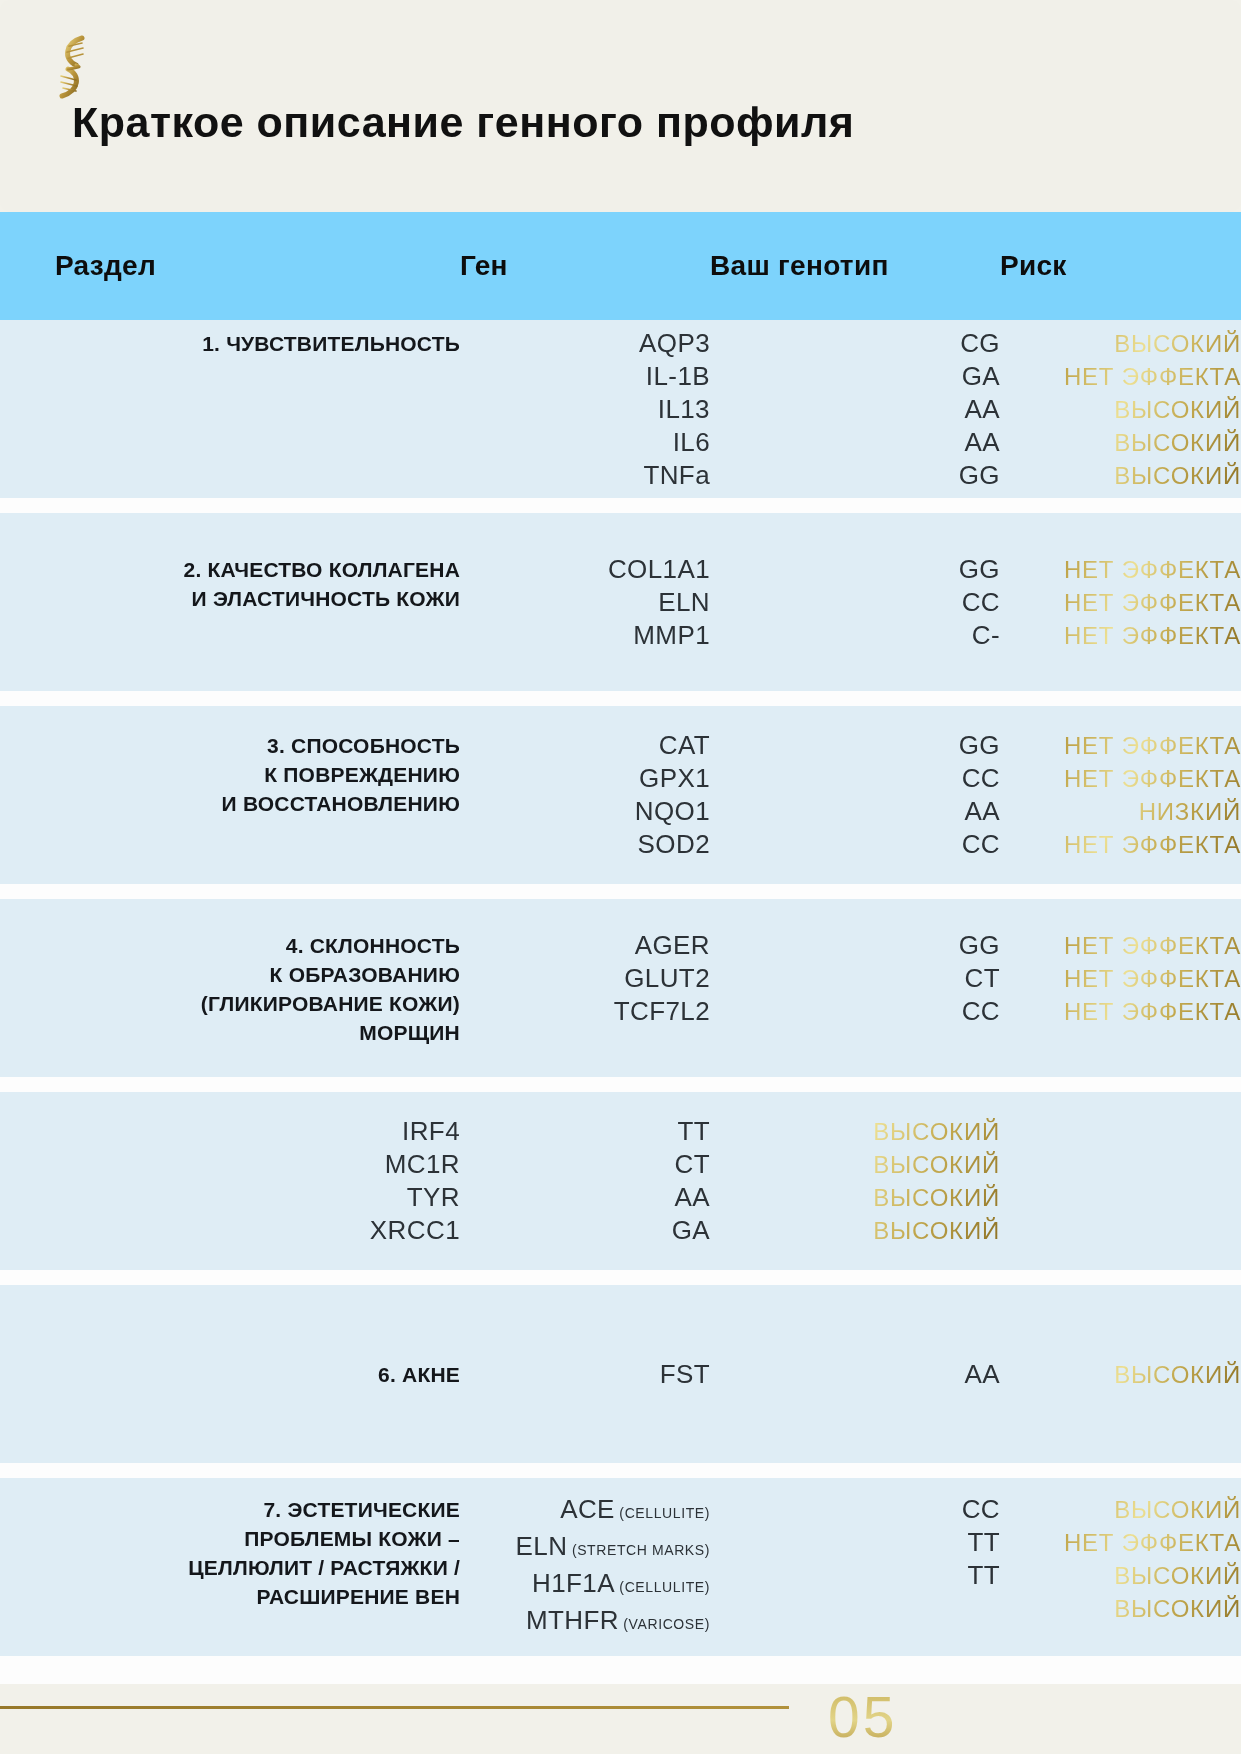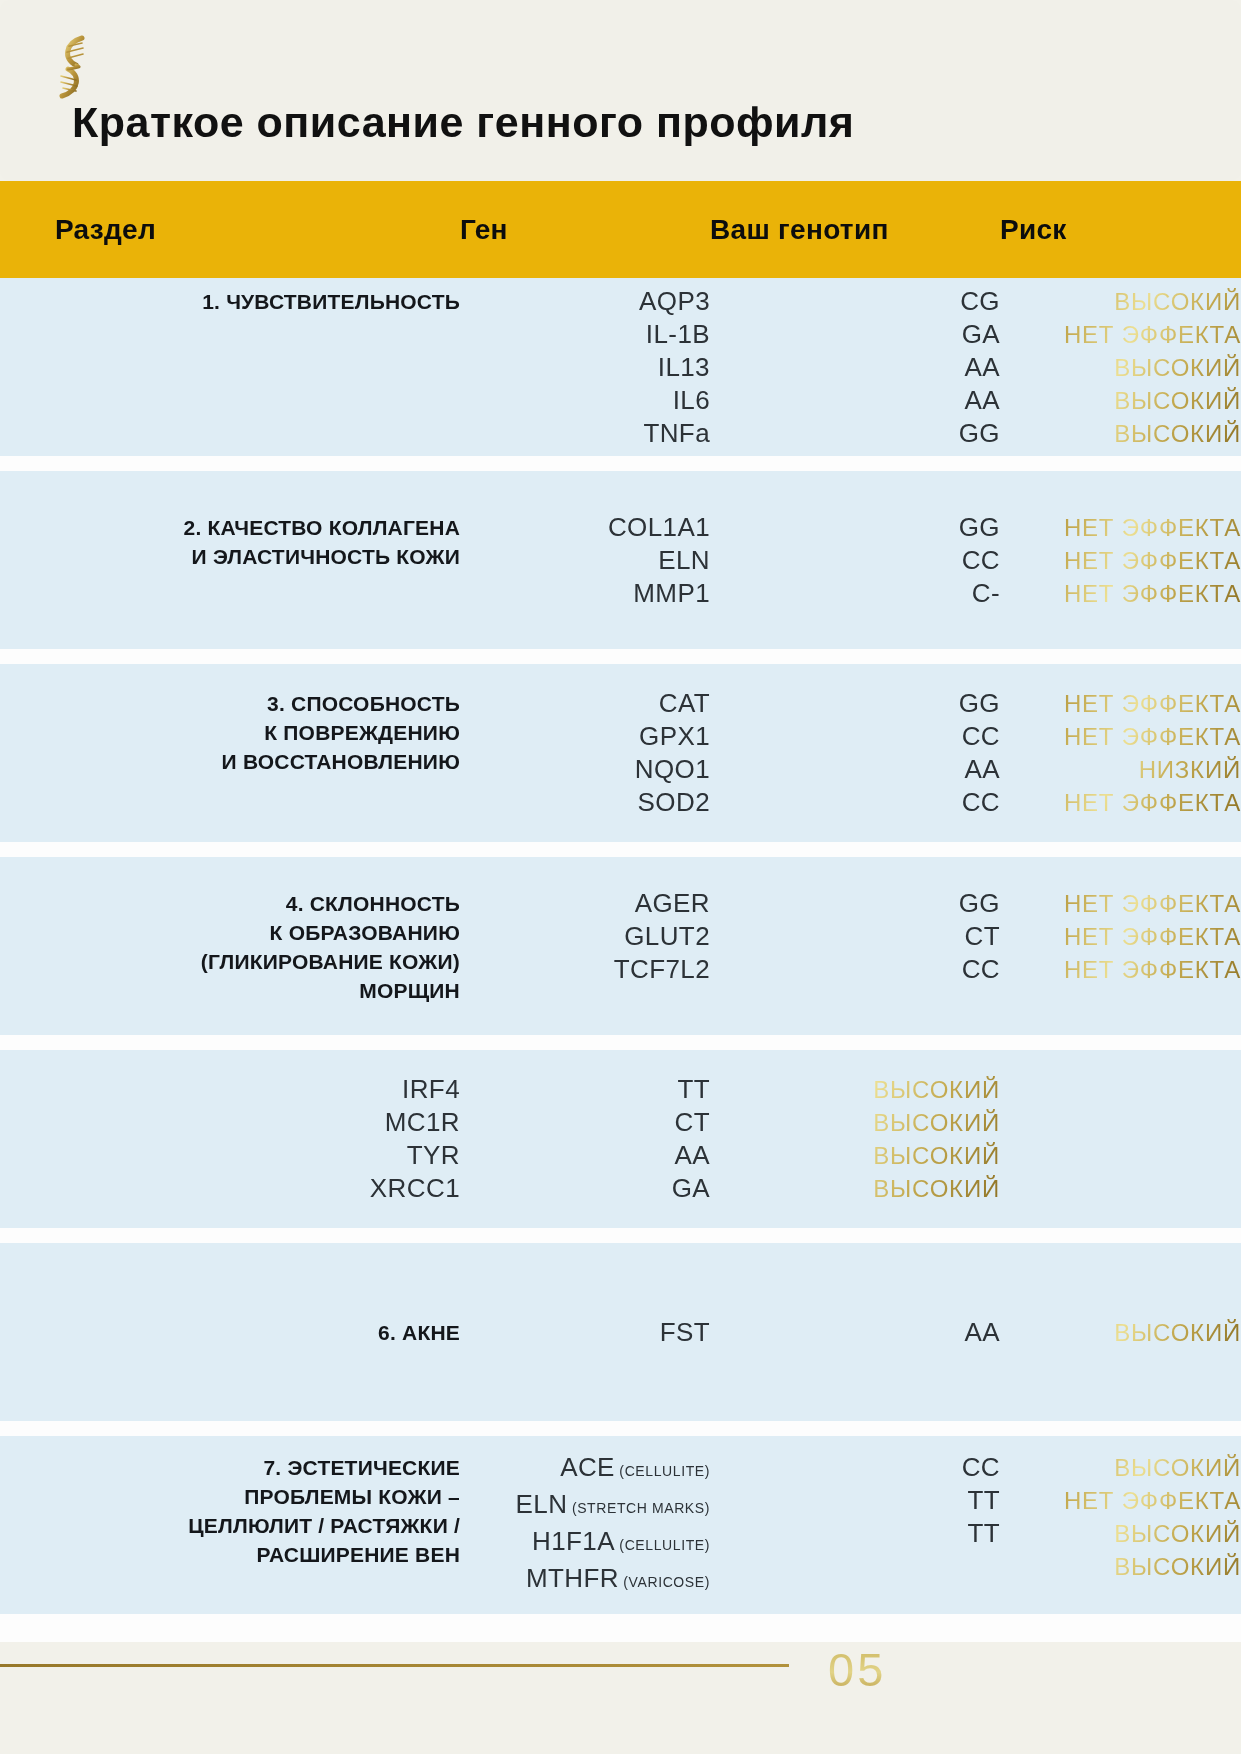--- a/index.html
+++ b/index.html
@@ -6,35 +6,35 @@
   html,body { background:#e8e8e8; }
   .page{
     position:relative;
     width:1241px; height:1754px;
     margin:0 auto;
     background:#f2f1ea;
     font-family:"Liberation Sans", sans-serif;
     overflow:hidden;
   }
   
-  .top-header{ position:relative; height:181px; background:#f1f0e9;border-radius:10px; }
+  .top-header{ position:relative; height:212px; background:#f1f0e9;border-radius:10px; }
   .logo{ position:absolute; left:54px; top:34px; }
   .page-title{
     position:absolute; left:72px; top:98px;
     font-size:43px; font-weight:bold; color:#111;
     letter-spacing:0.5px;
   }
   
   .table-wrap{ background:#fdfdfd; padding-bottom:28px; }
   .grid{
     display:grid;
     grid-template-columns:405px 250px 290px 1fr;
     padding-left:55px; width:100%;
   }
-  .table-header{ height:97px; display:flex; align-items:center; background:#eab308; }
+  .table-header{ height:108px; display:flex; align-items:center; background:#7dd3fc; }
   .table-header .grid{ align-items:center; }
   .th{ font-size:28px; font-weight:bold; color:#0d0d0d; letter-spacing:0.3px; }
   .band{
     height:178px; background:#dfedf5;
     display:flex; align-items:center;
     margin-bottom:15px;
     text-align:right;
   }
   .band:last-child{ margin-bottom:0; }
   .sec-title{
@@ -55,21 +55,21 @@
     font-size:24px; color:inherit; letter-spacing:0.8px; text-transform:uppercase;
   }
   
   .footer{ position:relative; height:107px; background:#f2f1ea; }
   .footer-line{
     position:absolute; left:0; top:22px; width:789px; height:3px;
     background:linear-gradient(90deg,#97782a,#b2923c);
   }
   .page-num{
     position:absolute; left:828px; top:0px;
-    font-size:47px; letter-spacing:3px;
+    font-size:57px; letter-spacing:3px;
     background:linear-gradient(180deg,#cab35c,#e2d488 55%,#b89a45);
     -webkit-background-clip:text; background-clip:text;
     color:#cbb45f; -webkit-text-fill-color:transparent;
   }
 </style>
 </head>
 <body>
 
 <div class="page">
 

